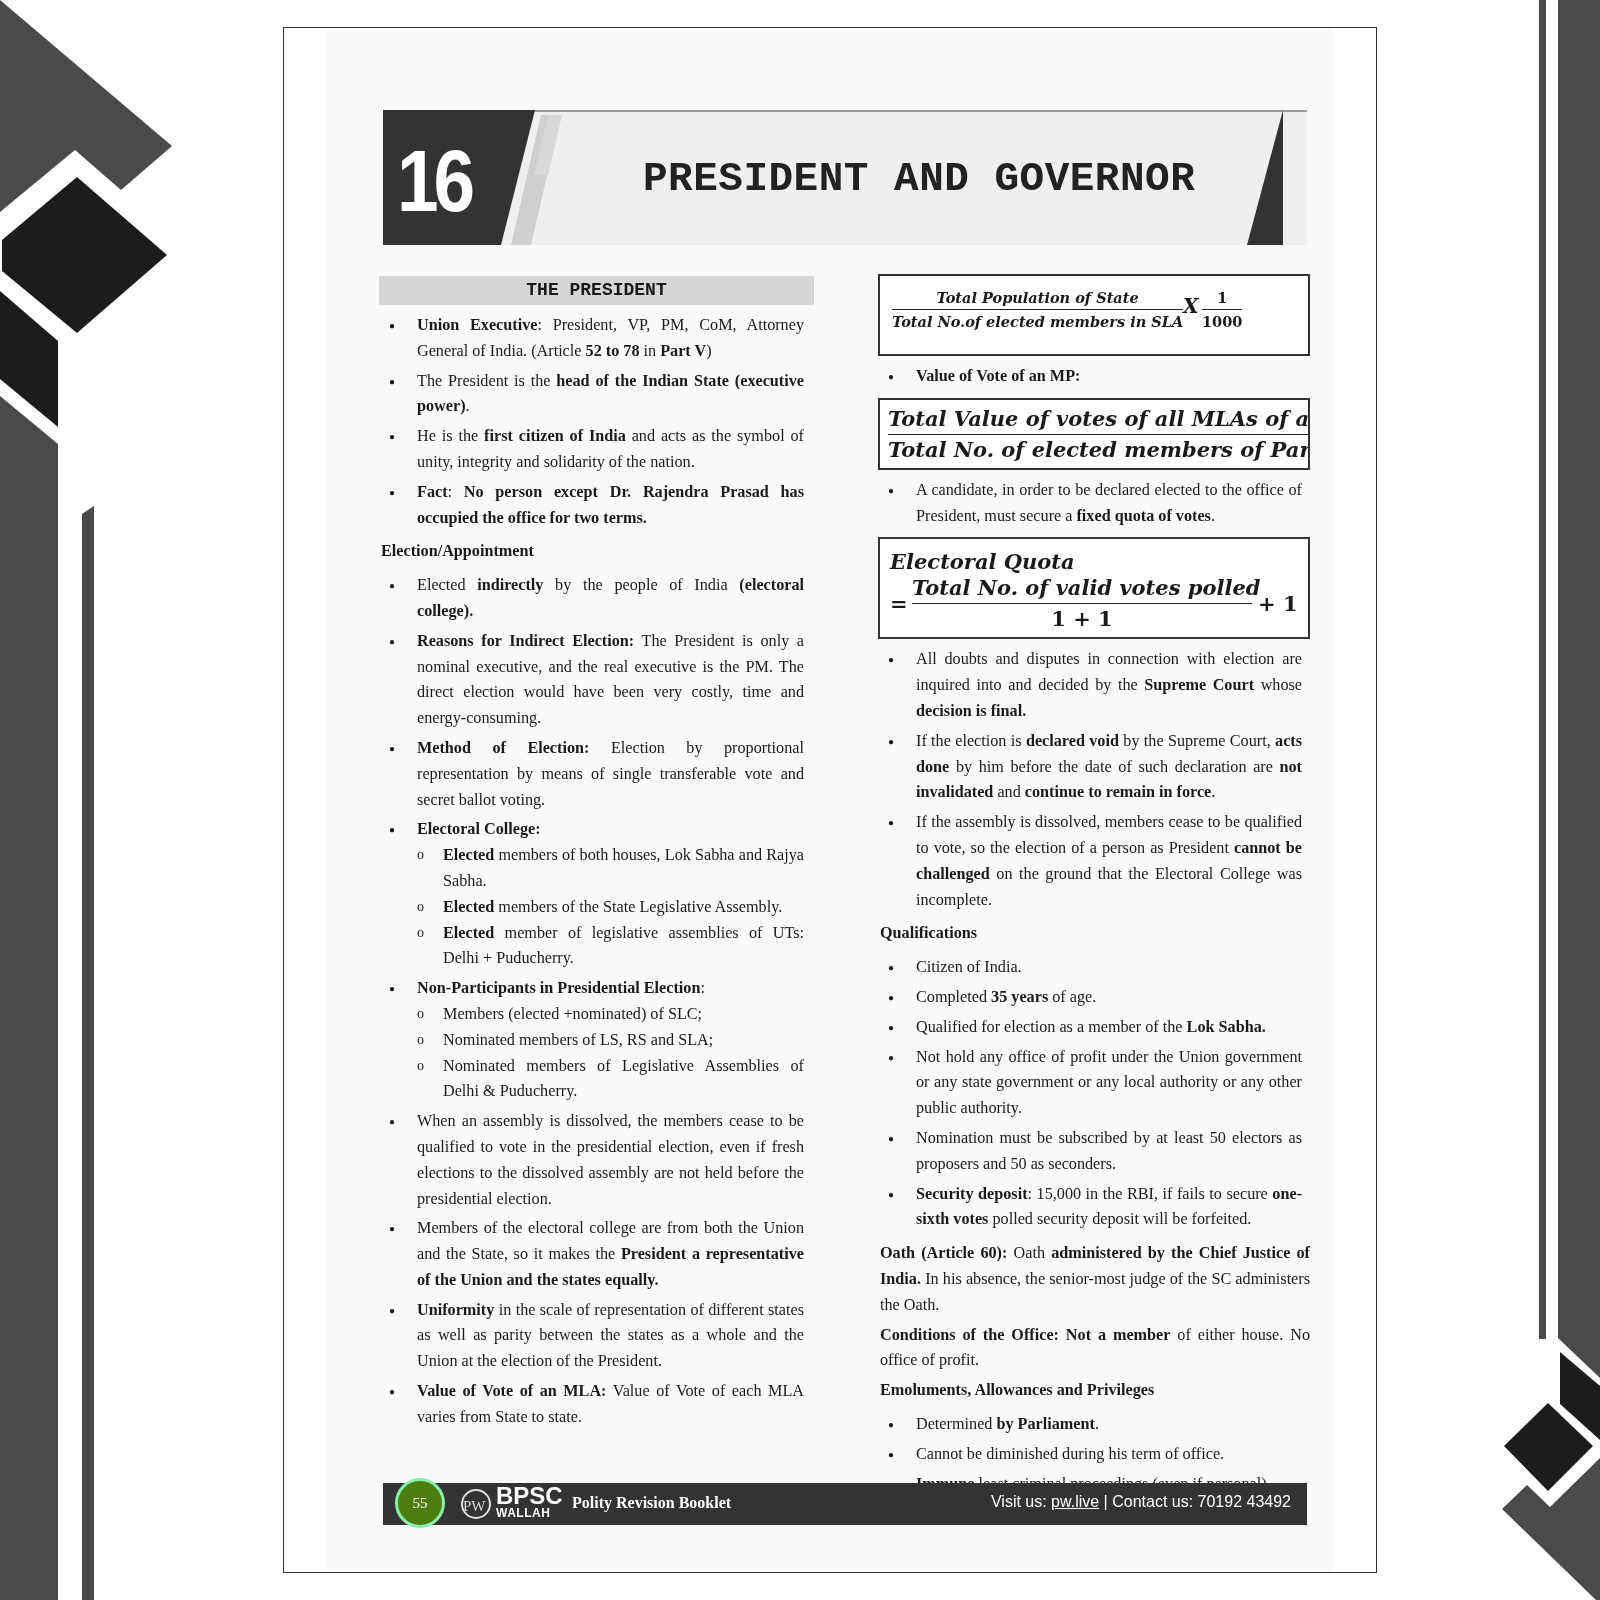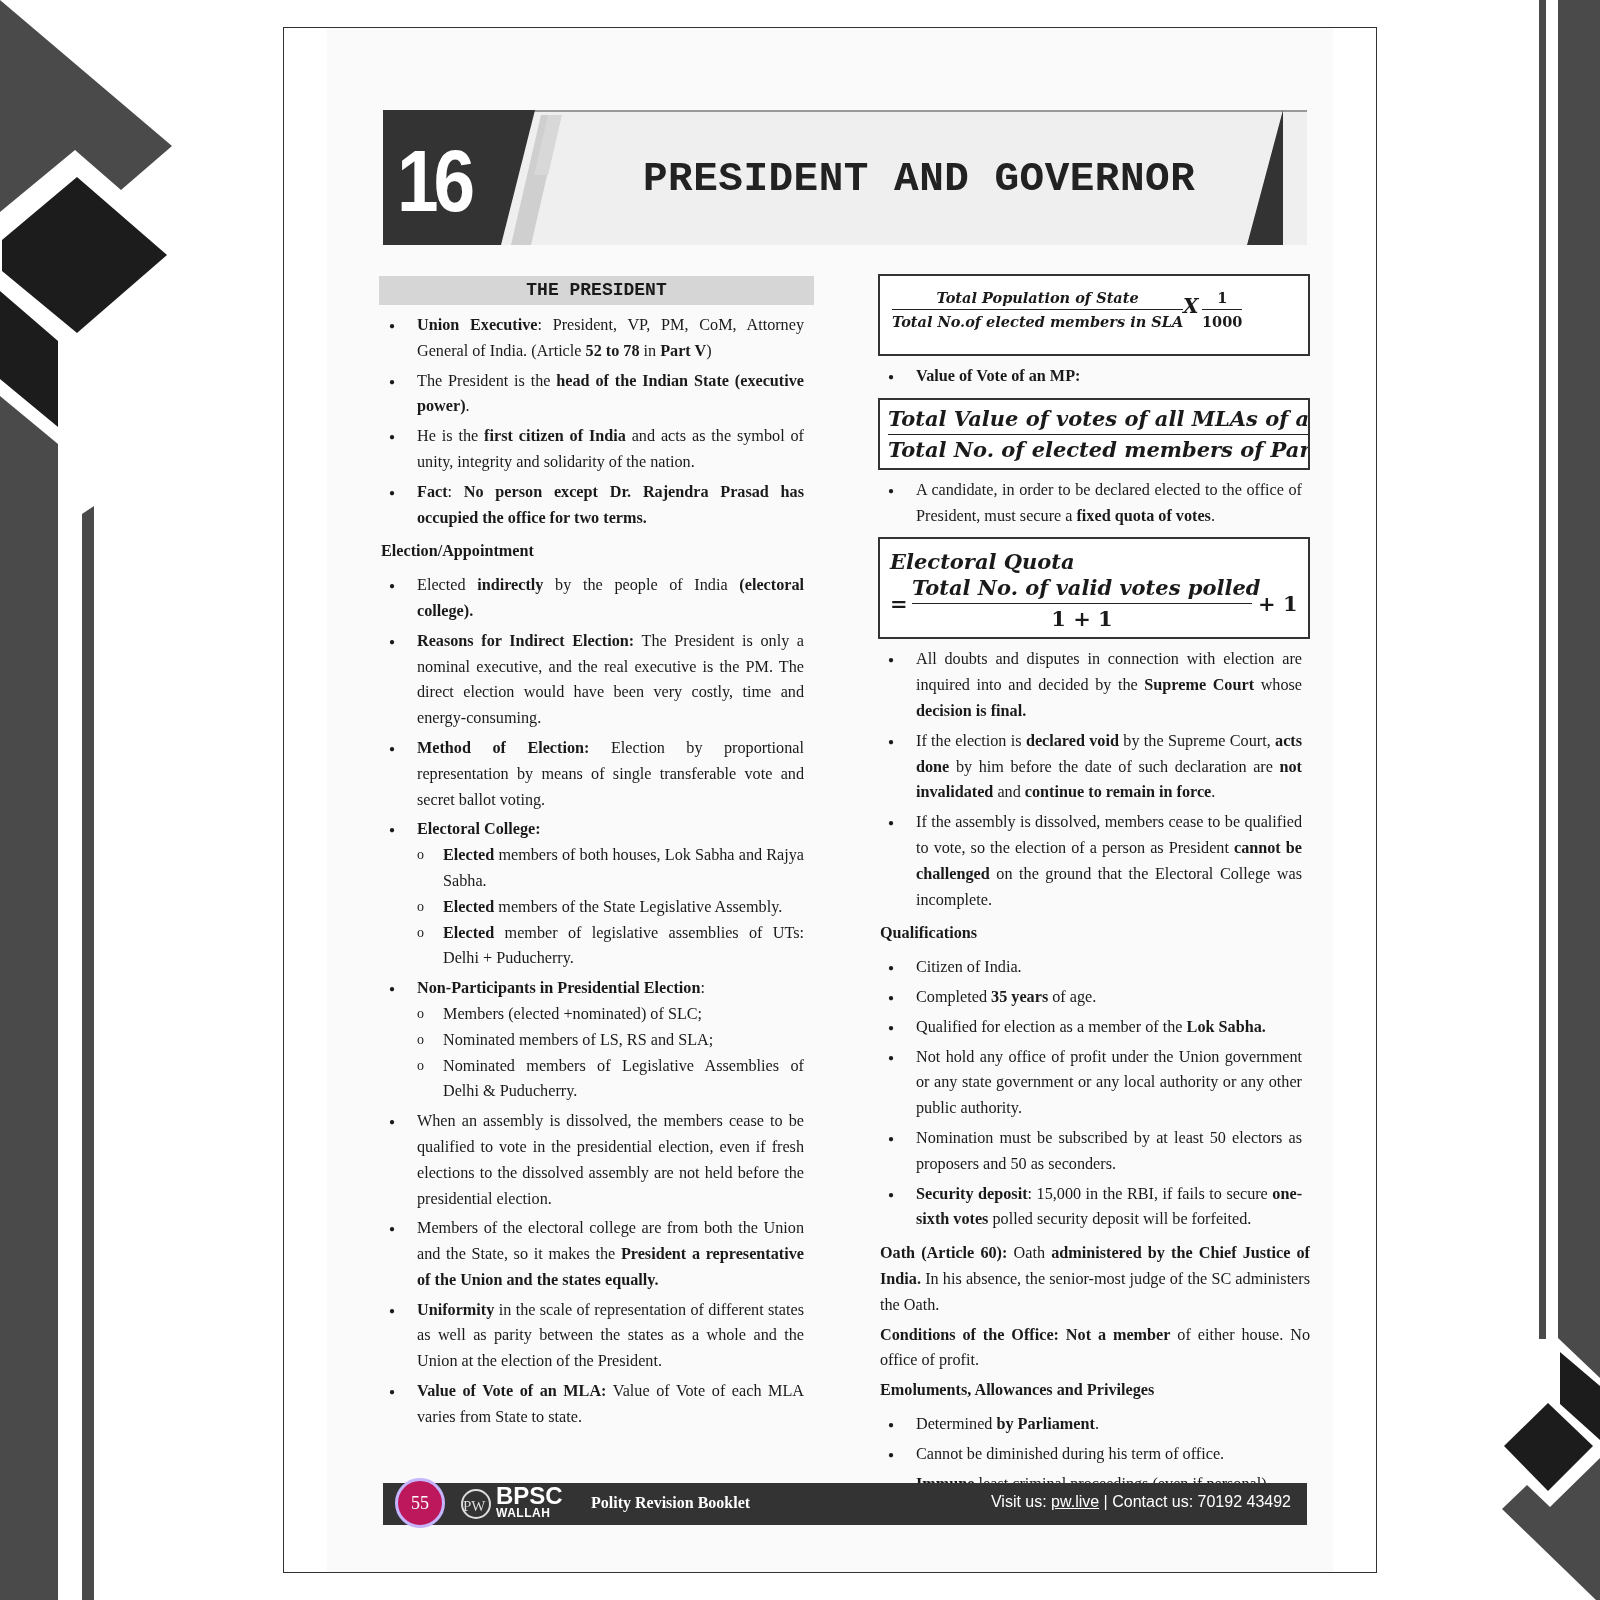--- a/index.html
+++ b/index.html
@@ -64,31 +64,31 @@
   .frac { position: absolute; text-align: center; font-family: "DejaVu Serif", serif; font-style: italic; font-weight: bold; }
   .frac .num, .frac .den { display: block; white-space: nowrap; }
   .frac .num { border-bottom: 1.5px solid #222; }
   .fbox2 { height: 72px; overflow: hidden; }
   .fbox3 { height: 102px; }
   .bigfrac { font-size: 21px; line-height: 30px; }
   
   .footer { position: absolute; left: 383px; top: 1483px; width: 924px; height: 42px; background: #333; }
   .page-circle {
     position: absolute; left: 12px; top: -5px; width: 44px; height: 44px; border-radius: 50%;
-    background: #be185d; border: 3px solid #c4b5fd; color: #fff; text-align: center; line-height: 44px;
-    font-size: 18px;
+    background: #4d7c0f; border: 3px solid #86efac; color: #fff; text-align: center; line-height: 44px;
+    font-size: 15px;
   }
   .pw-logo {
     position: absolute; left: 78px; top: 6px; width: 30px; height: 30px; border-radius: 50%;
     border: 2px solid #ddd; color: #ddd; font-size: 15px; text-align: left; line-height: 30px; box-sizing: border-box;
   }
   .brand { position: absolute; left: 113px; top: 1px; color: #fff; font-family: "Liberation Sans", sans-serif; font-weight: bold; line-height: 1; }
   .brand .b1 { font-size: 24px; display: block; }
   .brand .b2 { font-size: 12px; display: block; letter-spacing: 0.5px; margin-top: -1px; }
-  .booklet { position: absolute; left: 208px; top: 11px; color: #fff; font-weight: bold; font-size: 16px; }
+  .booklet { position: absolute; left: 189px; top: 11px; color: #fff; font-weight: bold; font-size: 16px; }
   .contact { position: absolute; right: 16px; top: 10px; color: #fff; font-family: "Liberation Sans", sans-serif; font-size: 16px; }
   .contact u { text-decoration: underline; }
 </style>
 </head>
 <body>
 
 <svg class="deco" style="left:0;top:0" width="280" height="1600" viewBox="0 0 280 1600">
   <polygon points="0,0 172,146 121,190 75,150 0,212" fill="#4a4a4a"></polygon>
   <polygon points="77,177 167,255 77,333 2,271 2,240" fill="#1c1c1c"></polygon>
   <polygon points="0,291 58,341 58,427 0,379" fill="#1c1c1c"></polygon>

